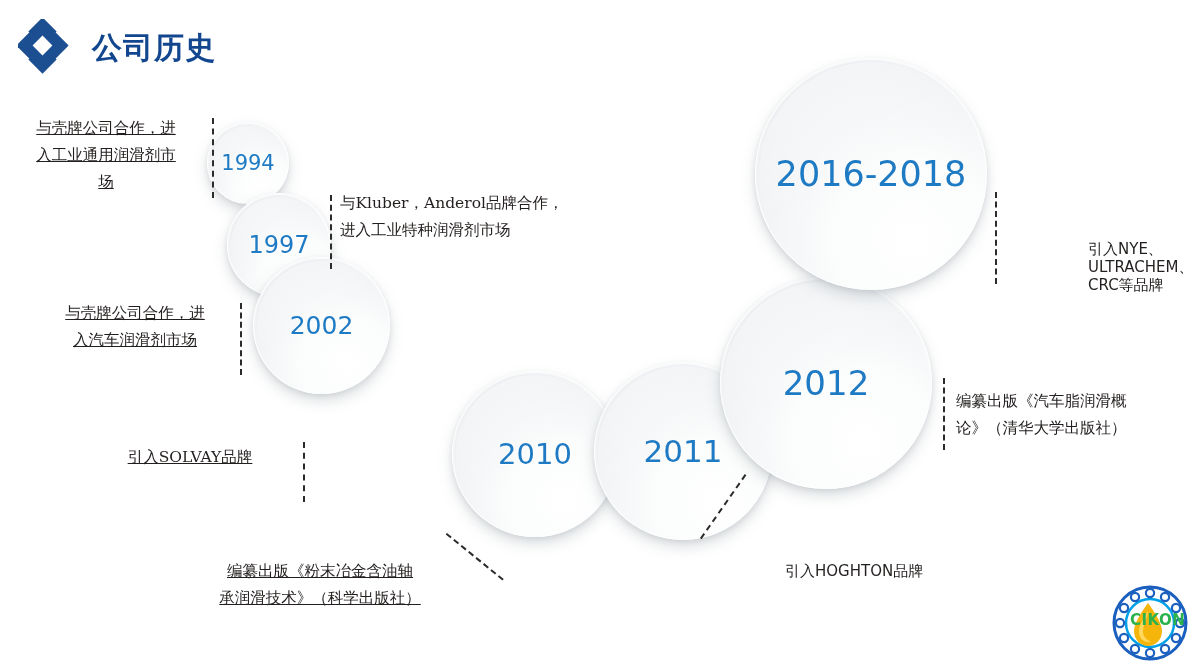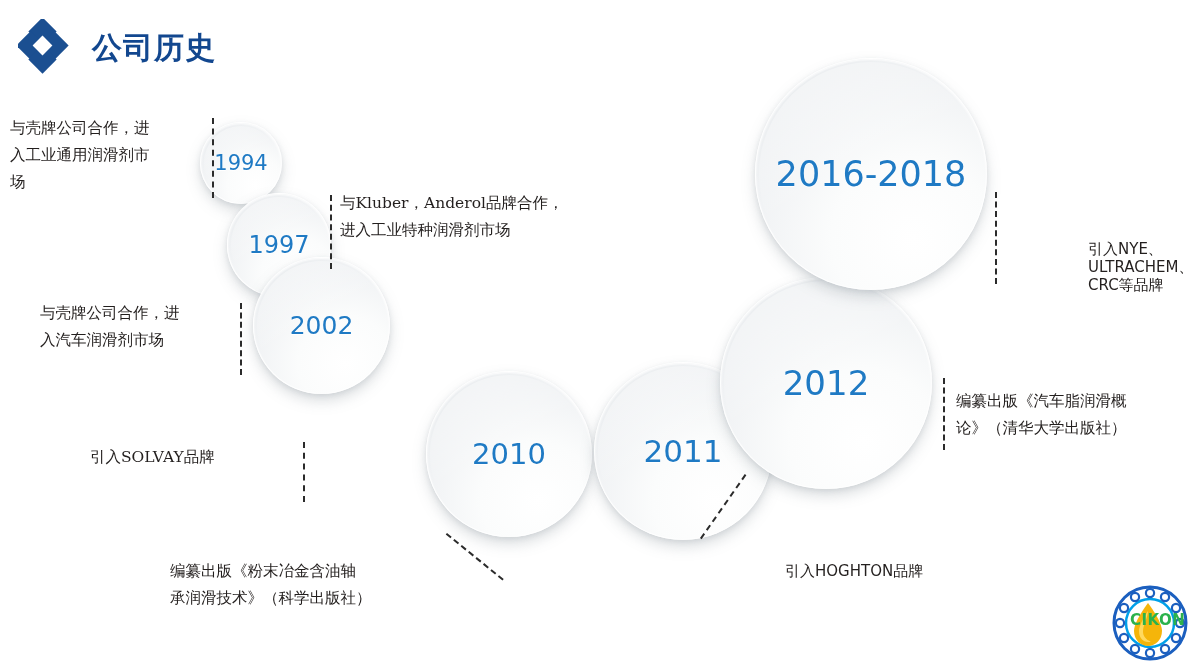--- a/index.html
+++ b/index.html
@@ -57,21 +57,21 @@
     font-size:15.5px;
     line-height:27px;
     font-family:"DejaVu Serif","Liberation Serif", serif;
     white-space:pre-line;
   }
   .note.sans {
     font-family:"DejaVu Sans","Liberation Sans", sans-serif;
     font-size:15px;
     line-height:26px;
   }
-  .note.r { text-align:left; }
+  .note.r { text-align:center;text-decoration:underline; }
 
   
   .vdash {
     position:absolute; width:0;
     border-left:2px dashed #2b2b2b;
   }
   .ddash {
     position:absolute;
     height:0; width:0;
     border-top:2px dashed #2b2b2b;
@@ -94,34 +94,34 @@
           <rect x="2.5" y="16.5" width="20" height="20" transform="rotate(45 12.5 26.5)"></rect>
           <rect x="26.5" y="16.5" width="20" height="20" transform="rotate(45 36.5 26.5)"></rect>
           <rect x="14.5" y="30.5" width="20" height="20" transform="rotate(45 24.5 40.5)"></rect>
         </g>
         <rect x="17.5" y="19.5" width="14" height="14" transform="rotate(45 24.5 26.5)" fill="#ffffff"></rect>
       </svg>
     </div>
     <div id="page-title">公司历史</div>
   </div>
 
-  <div class="circle" style="left:200px; top:122px; width:82px; height:82px;text-align:center;">
+  <div class="circle" style="left:207px; top:122px; width:82px; height:82px;text-align:center;">
     <span class="year" style="font-size:21px;">1994</span>
   </div>
 
   <div class="circle" style="left:227px; top:193px; width:104px; height:104px;text-align:right;">
     <span class="year" style="font-size:24px;">1997</span>
   </div>
 
   <div class="circle" style="left:253px; top:257px; width:137px; height:137px;">
     <span class="year" style="font-size:25px;">2002</span>
   </div>
 
 
-  <div class="circle" style="left:426px; top:371px; width:166px; height:166px;">
+  <div class="circle" style="left:452px; top:371px; width:166px; height:166px;">
     <span class="year" style="font-size:29px;">2010</span>
   </div>
 
   <div class="circle" style="left:594px; top:362px; width:178px; height:178px;">
     <span class="year" style="font-size:31px;">2011</span>
   </div>
 
   <div class="circle" style="left:720px; top:277px; width:212px; height:212px;">
     <span class="year" style="font-size:34px;">2012</span>
   </div>

